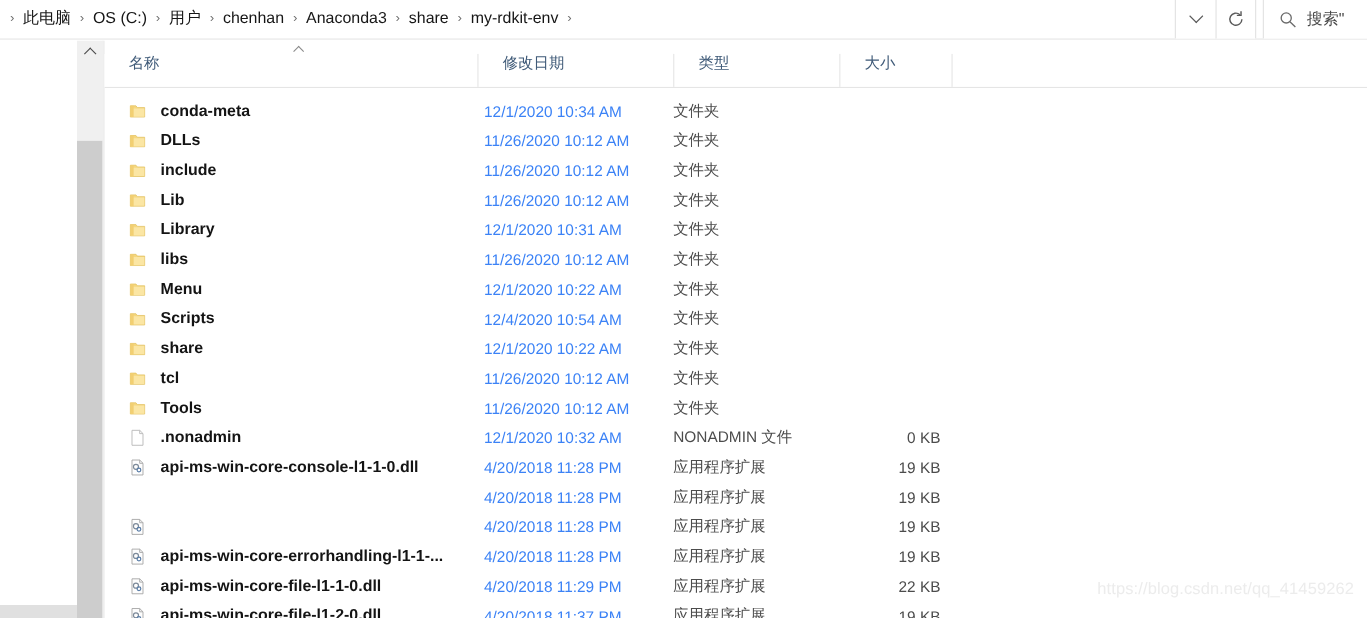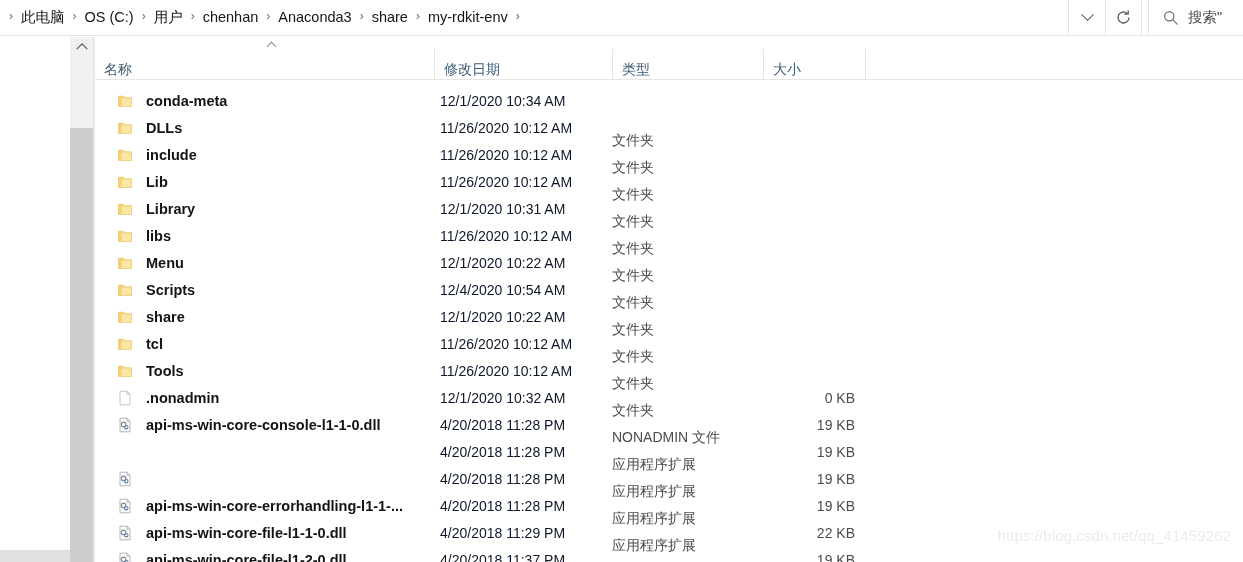--- a/index.html
+++ b/index.html
@@ -141,25 +141,25 @@
     position: absolute;
     left: 95px; top: 49px;
     width: 1148px; height: 31px;
     background: #ffffff;
     border-bottom: 1px solid #e5e5e5;
   }
   .hcell {
     position: absolute;
     top: 0; height: 30px;
     display: flex;
-    align-items: flex-end;
+    align-items: flex-start;
     font-size: 14px;
     color: #3f5a78;
     border-left: 1px solid #e5e5e5;
-    padding-left: 9px;
+    padding-left: 22px;
     white-space: nowrap;
   }
   .hcell:first-child { border-left: none; }
   #sort-caret {
     position: absolute;
     left: 173px; top: -6px;
     width: 7px; height: 7px;
     border-left: 1.4px solid #8a8a8a;
     border-top: 1.4px solid #8a8a8a;
     transform: rotate(45deg);
@@ -195,33 +195,32 @@
     flex: none;
     display: block;
   }
   .cell-date {
     position: absolute;
     left: 345px; top: 0;
     height: 27px;
     display: flex;
     align-items: center;
     font-size: 14px;
-    color: #0f172a;
+    color: #3b82f6;
     white-space: nowrap;
   }
   .cell-type {
     position: absolute;
     left: 517px; top: 0;
     height: 27px;
     display: flex;
     align-items: center;
     font-size: 14px;
     color: #4c4c4c;
     white-space: nowrap;
-    margin-top: 40px;
   }
   .cell-size {
     position: absolute;
     left: 620px; top: 0;
     width: 140px; height: 27px;
     display: flex;
     align-items: center;
     justify-content: flex-end;
     font-size: 14px;
     color: #4c4c4c;

